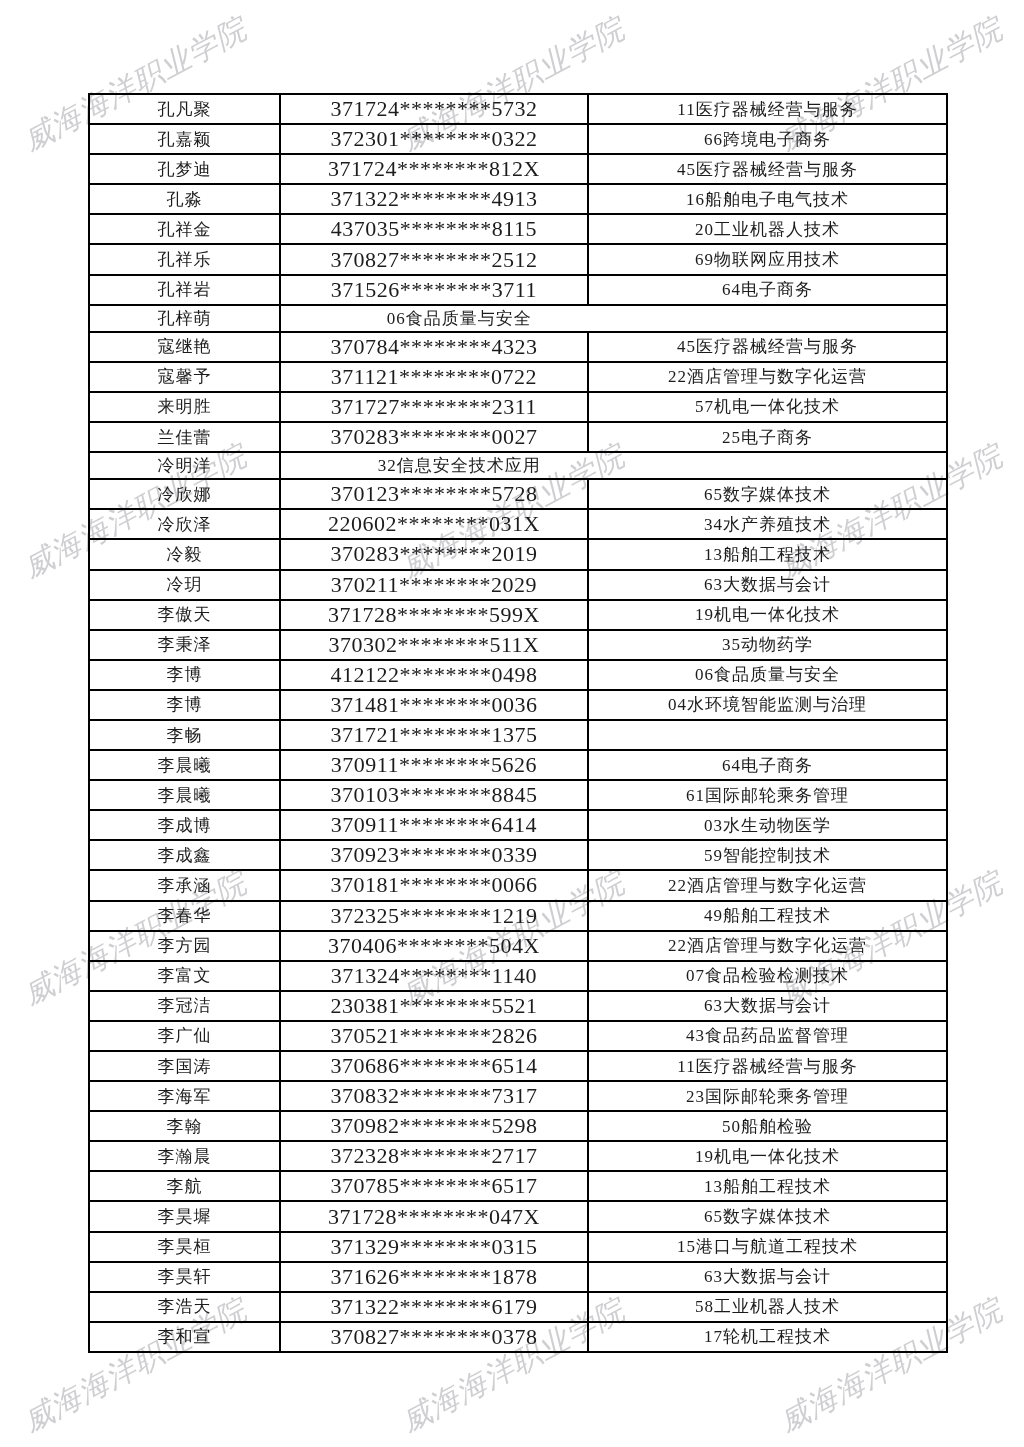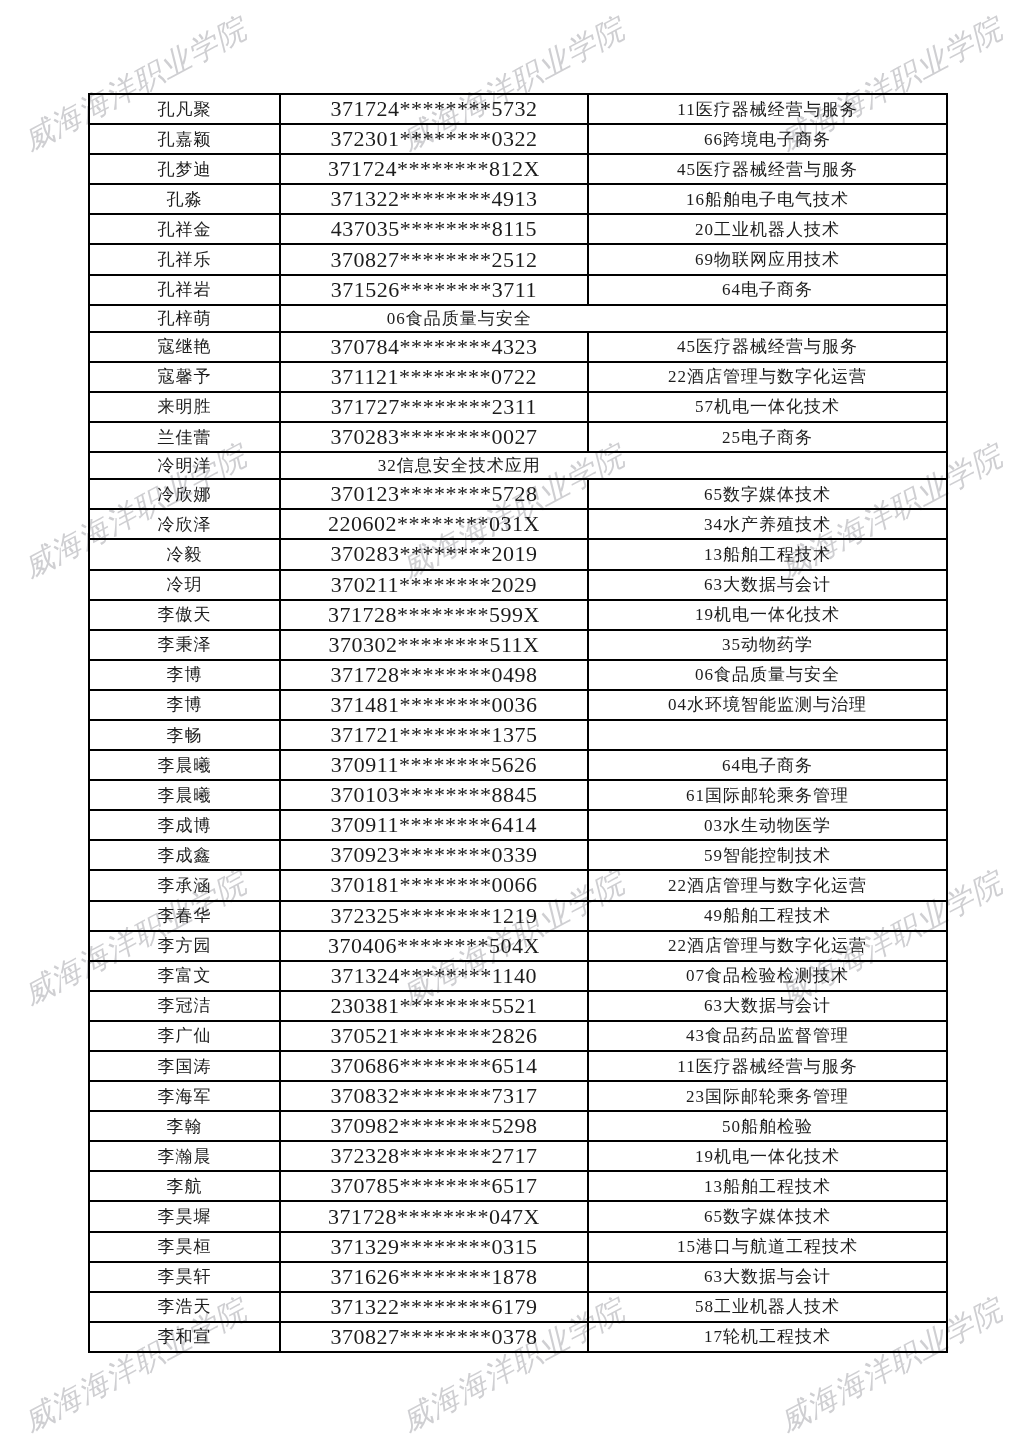--- a/index.html
+++ b/index.html
@@ -163,21 +163,21 @@
       <div class="cell id">371728********599X</div>
       <div class="cell program">19机电一体化技术</div>
     </div>
     <div class="row">
       <div class="cell name">李秉泽</div>
       <div class="cell id">370302********511X</div>
       <div class="cell program">35动物药学</div>
     </div>
     <div class="row">
       <div class="cell name">李博</div>
-      <div class="cell id">371728********0498</div>
+      <div class="cell id">412122********0498</div>
       <div class="cell program">06食品质量与安全</div>
     </div>
     <div class="row">
       <div class="cell name">李博</div>
       <div class="cell id">371481********0036</div>
       <div class="cell program">04水环境智能监测与治理</div>
     </div>
     <div class="row">
       <div class="cell name">李畅</div>
       <div class="cell id">371721********1375</div>

